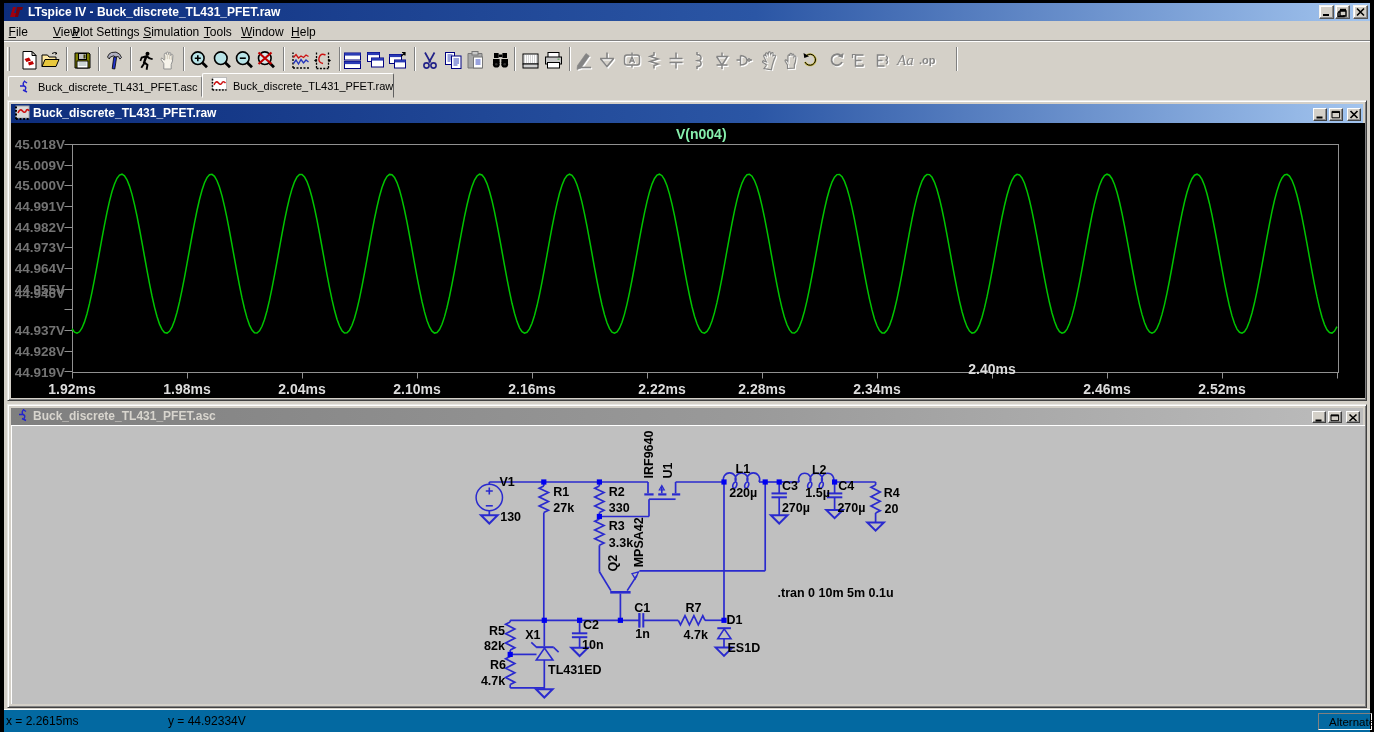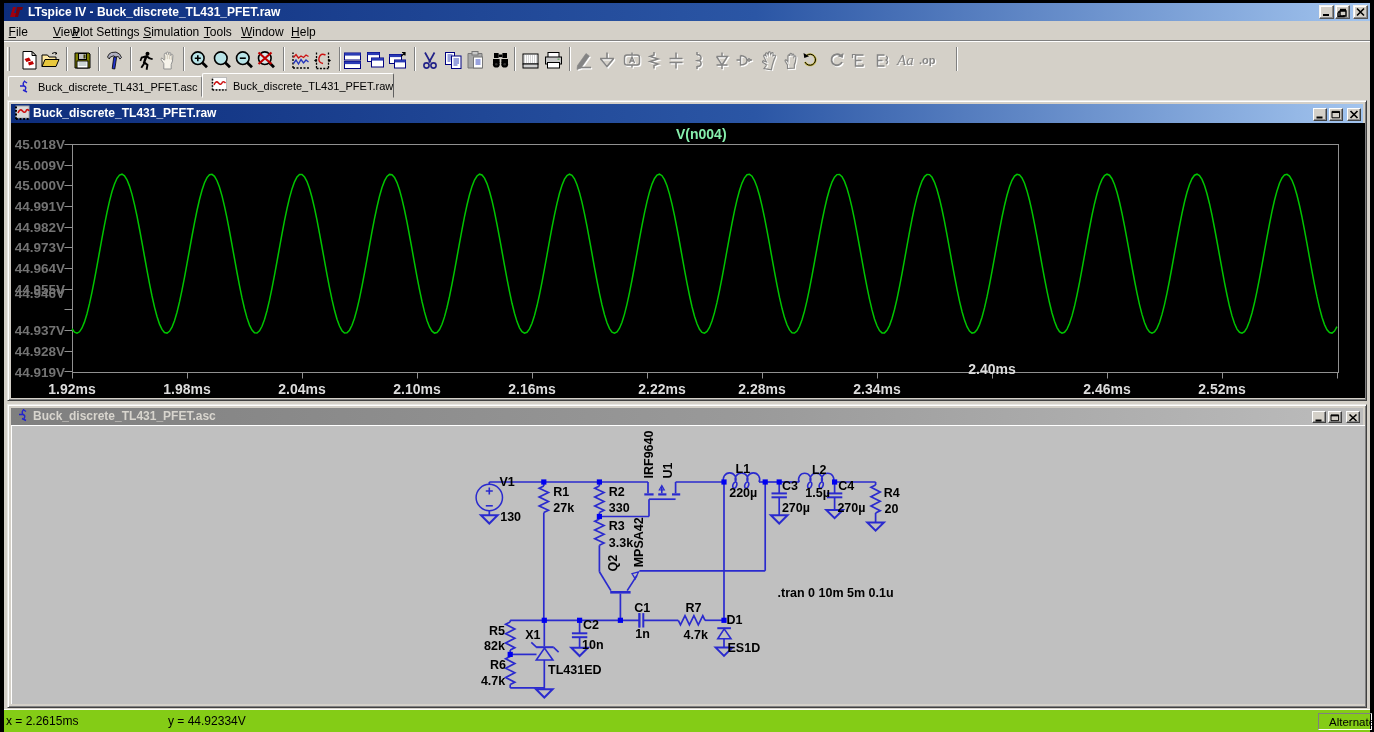--- a/index.html
+++ b/index.html
@@ -550,16 +550,16 @@
     <text x="484.0" y="650.2" font-family="Liberation Sans, sans-serif" font-size="12.5" font-weight="bold" fill="#000" text-anchor="start">82k</text>
     <text x="490.0" y="669.3" font-family="Liberation Sans, sans-serif" font-size="12.5" font-weight="bold" fill="#000" text-anchor="start">R6</text>
     <text x="480.9" y="685.3" font-family="Liberation Sans, sans-serif" font-size="12.5" font-weight="bold" fill="#000" text-anchor="start">4.7k</text>
     <text x="777.5" y="596.6" font-family="Liberation Sans, sans-serif" font-size="12.5" font-weight="bold" fill="#000" text-anchor="start">.tran 0 10m 5m 0.1u</text>
     <text x="635.3" y="638" font-family="Liberation Sans, sans-serif" font-size="12.5" font-weight="bold" fill="#000" text-anchor="start">1n</text>
     <text x="652.5" y="478.5" transform="rotate(-90 652.5 478.5)" font-family="Liberation Sans, sans-serif" font-size="12.5" font-weight="bold" fill="#000" text-anchor="start">IRF9640</text>
     <text x="671.5" y="478.5" transform="rotate(-90 671.5 478.5)" font-family="Liberation Sans, sans-serif" font-size="12.5" font-weight="bold" fill="#000" text-anchor="start">U1</text>
     <text x="617.3" y="571.5" transform="rotate(-90 617.3 571.5)" font-family="Liberation Sans, sans-serif" font-size="12.5" font-weight="bold" fill="#000" text-anchor="start">Q2</text>
     <text x="643.3" y="567.3" transform="rotate(-90 643.3 567.3)" font-family="Liberation Sans, sans-serif" font-size="12.5" font-weight="bold" fill="#000" text-anchor="start">MPSA42</text>
   </svg>
-<div class="abs" style="left:4px;top:709px;width:1366px;height:23px;background:#84cc16;border-top:1px solid #fff;font-size:12px;color:#000">
+<div class="abs" style="left:4px;top:709px;width:1366px;height:23px;background:#0369a1;border-top:1px solid #fff;font-size:12px;color:#000">
     <span class="abs" style="left:2px;top:4px">x = 2.2615ms</span>
     <span class="abs" style="left:164px;top:4px">y = 44.92334V</span>
     <div class="abs" style="left:1314px;top:3px;width:54px;height:17px;border:1px solid;border-color:#808080 #fff #fff #808080;font-size:11.5px;padding-left:10px;padding-top:1.5px">Alternate</div>
   </div>
 </body></html>

